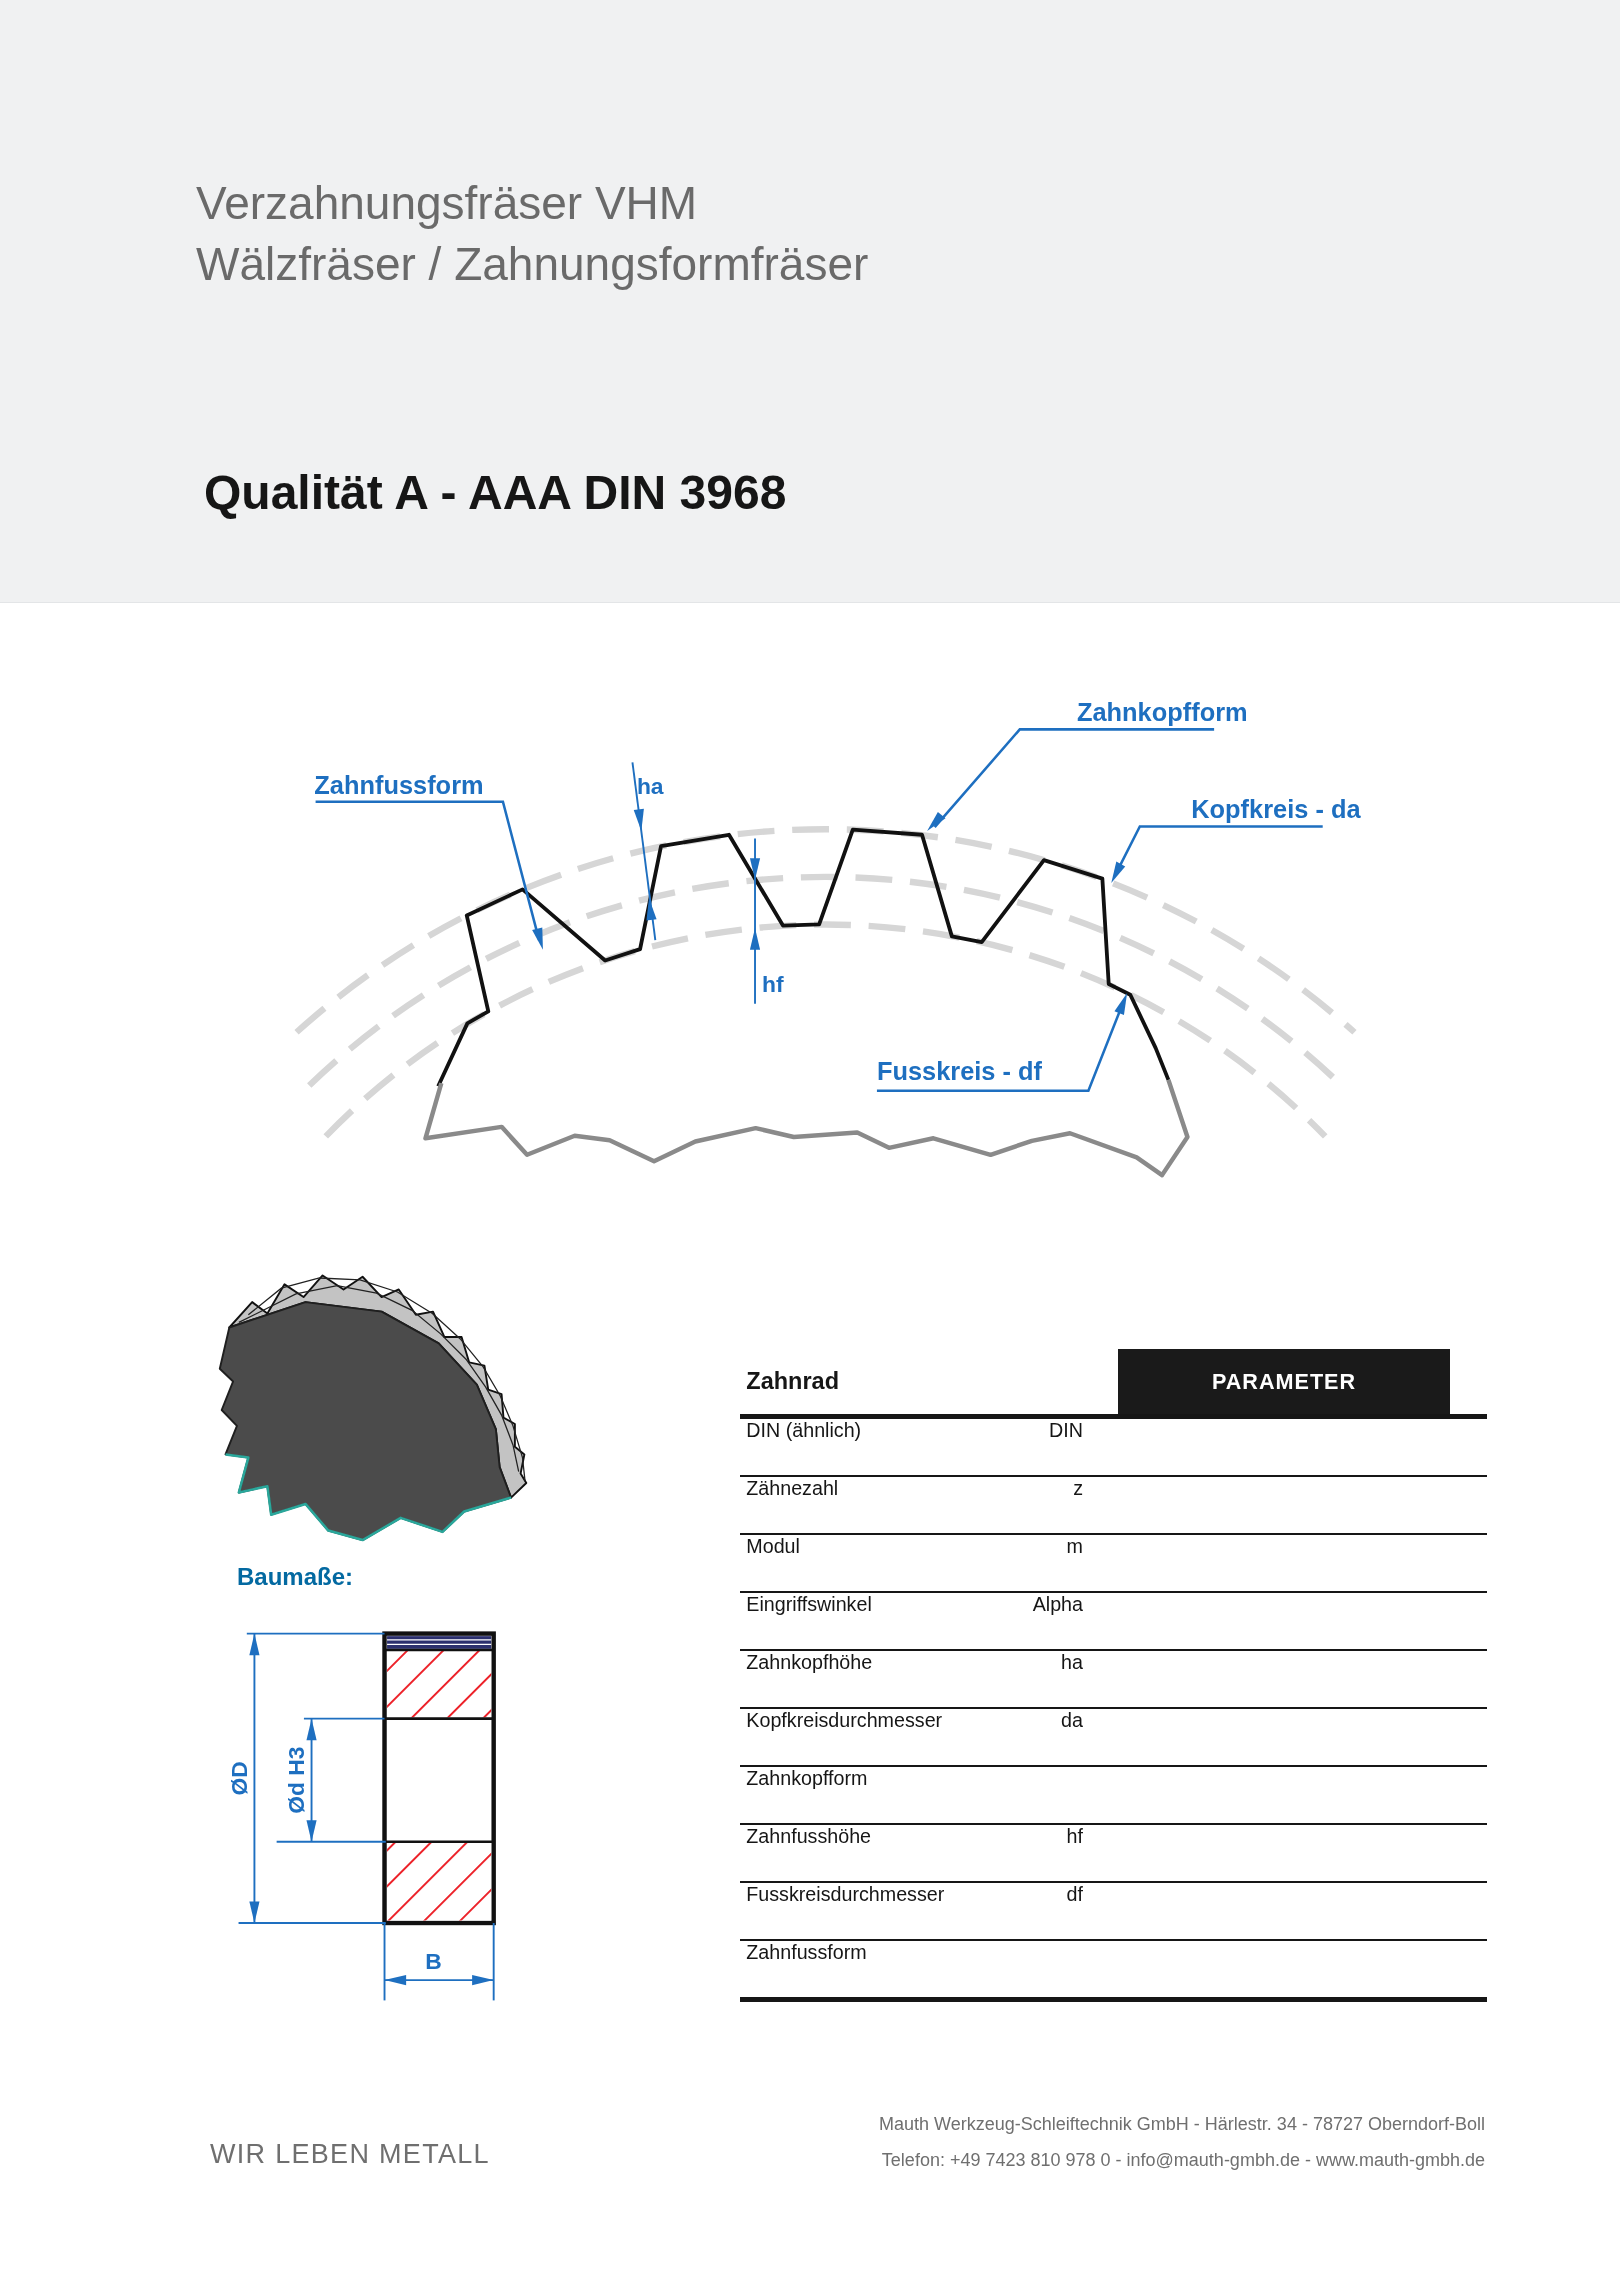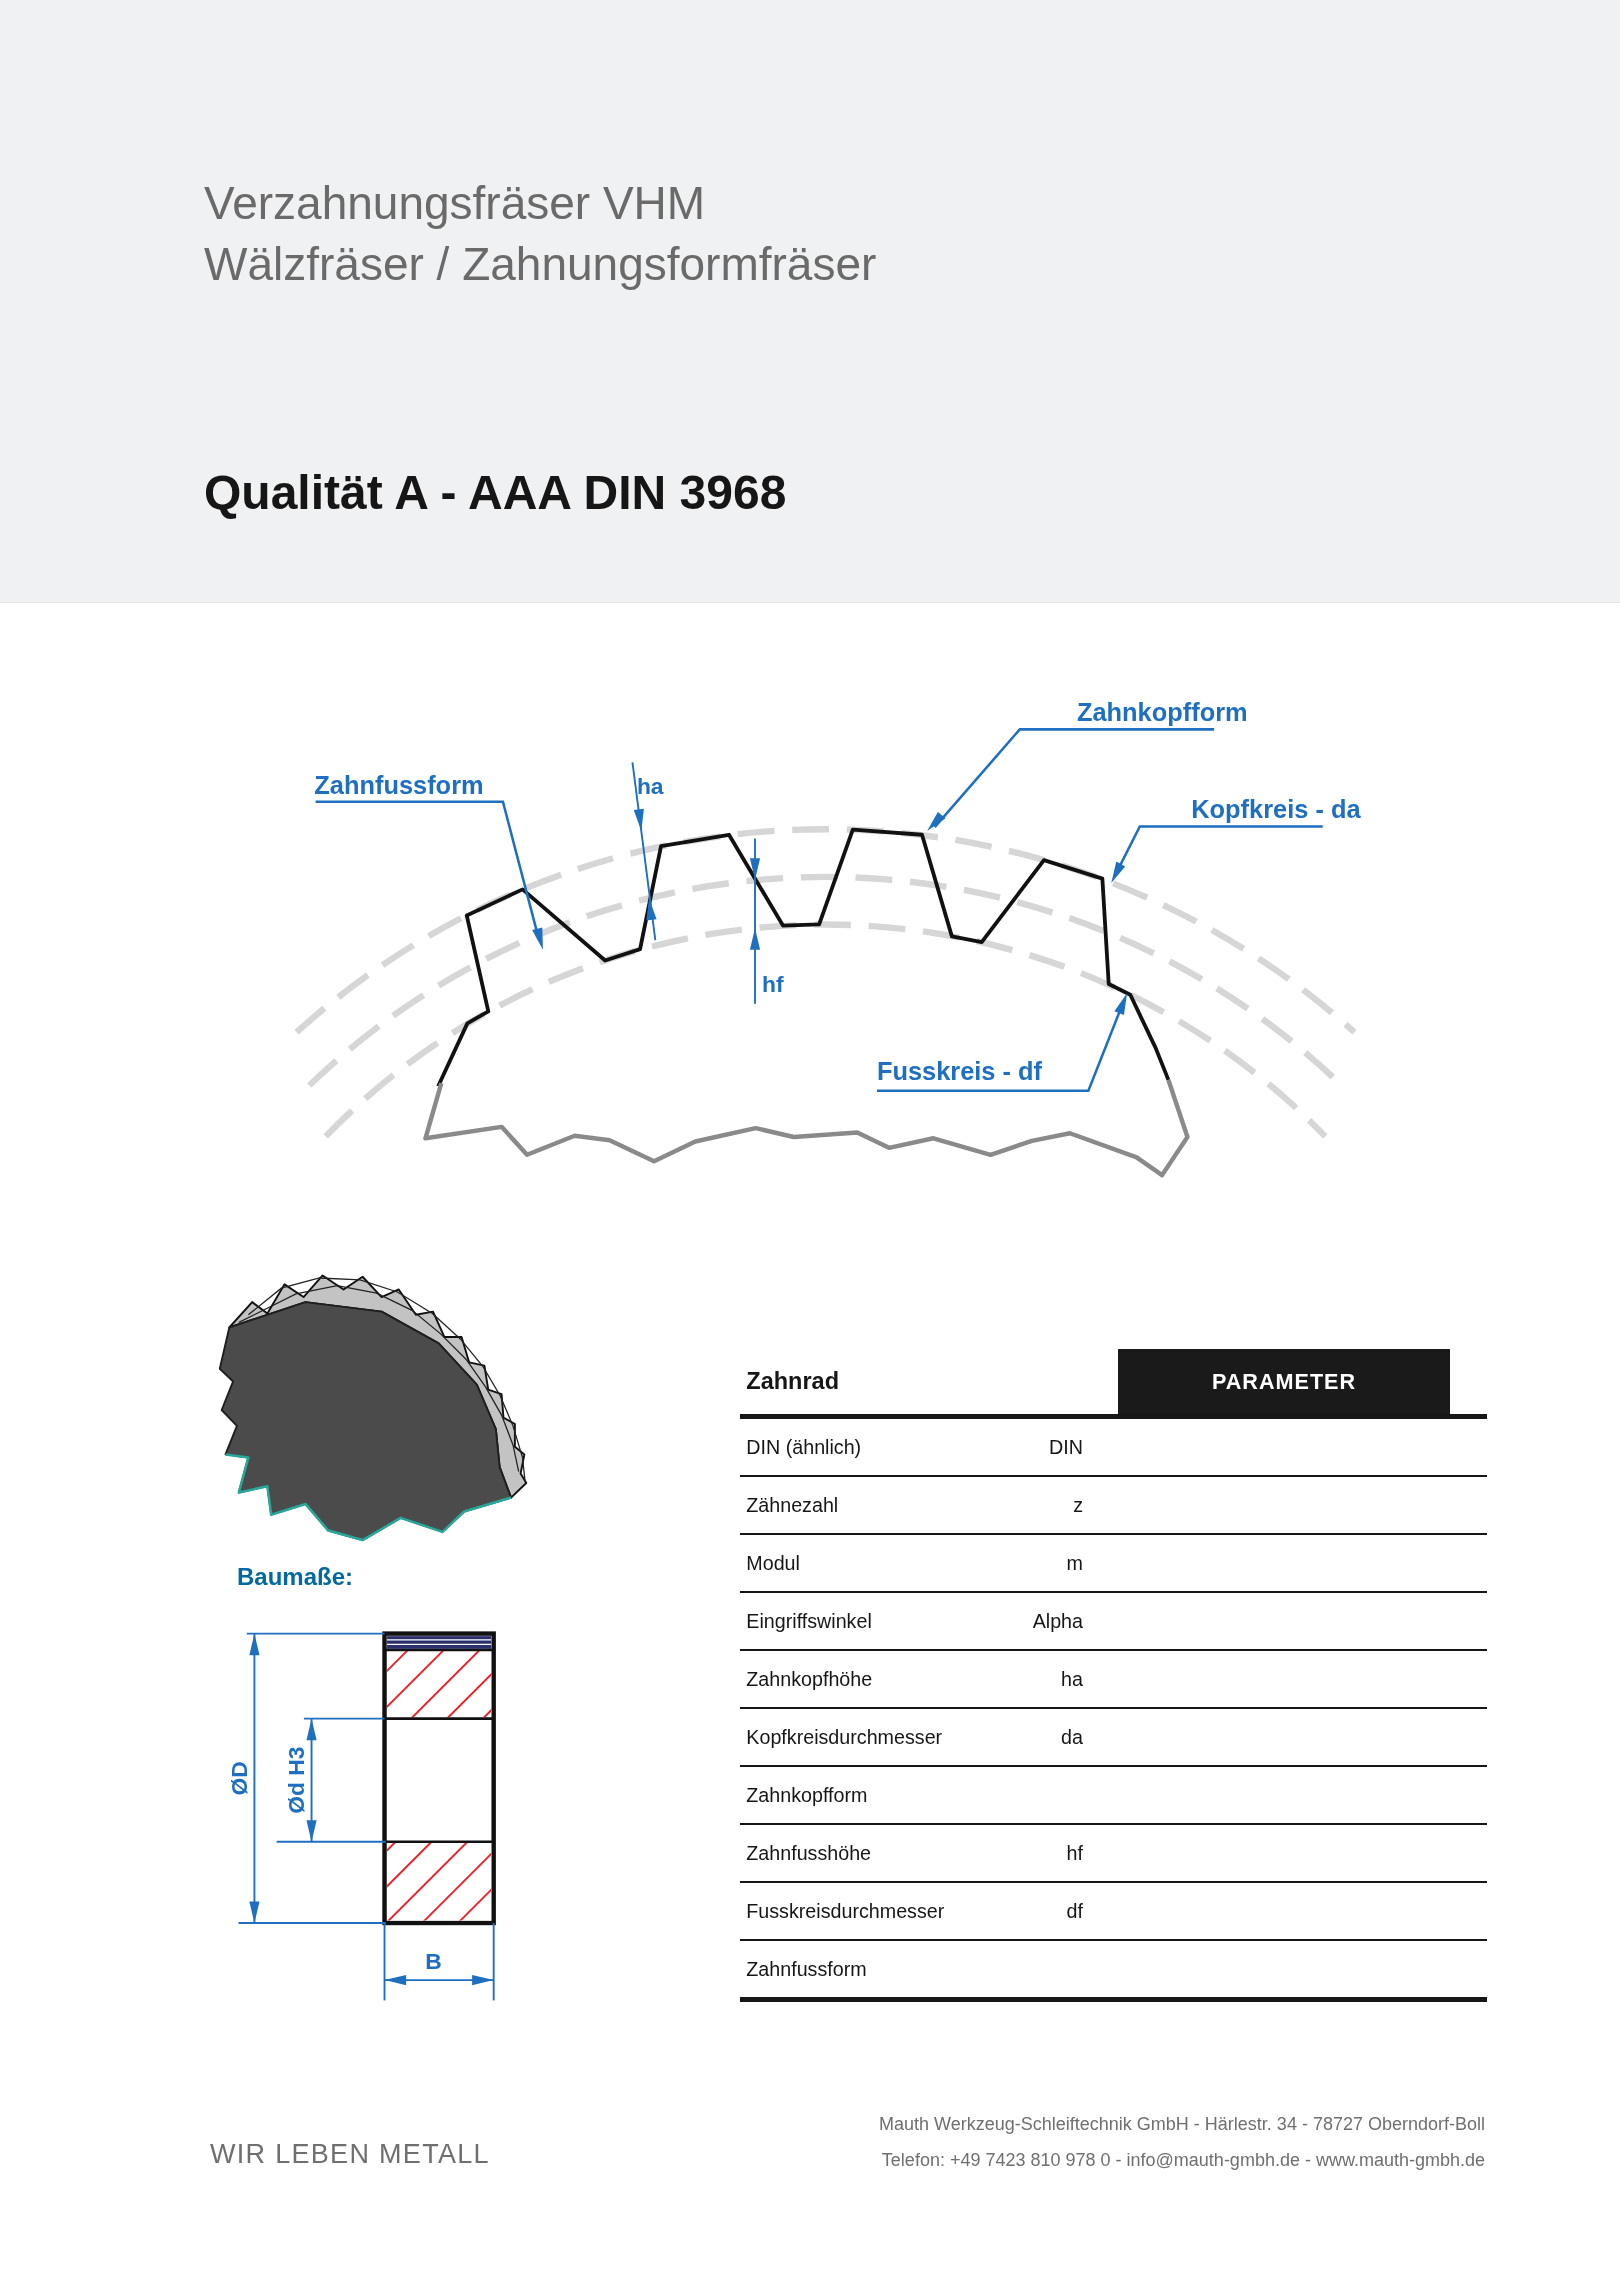--- a/index.html
+++ b/index.html
@@ -1,41 +1,41 @@
 <!DOCTYPE html>
 <html style="font-size:10.2px"><head>
 <meta charset="utf-8">
 <style>
   html,body{margin:0;padding:0;background:#ffffff;}
   .page{position:relative;width:1620px;height:2273px;background:#ffffff;overflow:hidden;
         font-family:"Liberation Sans",sans-serif;}
   
   .header-band{position:absolute;left:0;top:0;width:1620px;height:602px;background:#f0f1f2;
                border-bottom:1.9px solid #e3e5e7;}
-  .subtitle{position:absolute;left:204px;color:#6a6a6a;font-size:46px;line-height:61px;font-weight:400;}
+  .subtitle{position:absolute;left:196px;color:#6a6a6a;font-size:46px;line-height:61px;font-weight:400;}
   .subtitle.l1{top:173px;}
   .subtitle.l2{top:234px;}
   .pagetitle{position:absolute;left:204px;color:#161616;font-size:48px;line-height:63px;font-weight:700;}
   .pagetitle.l1{top:353px;}
   .pagetitle.l2{top:417px;margin-top:44px;}
   
   .gear-diagram{position:absolute;left:254px;top:667px;width:1143px;height:540px;}
   .gear-photo{position:absolute;left:210px;top:1245px;width:394px;height:330px;}
   .baumasse-heading{position:absolute;left:237px;top:1563px;font-size:24px;font-weight:700;color:#0369a1;text-align:center;}
   .baumasse-svg{position:absolute;left:210px;top:1559px;width:330px;height:483px;}
   
   .ztable{position:absolute;left:740px;top:1349px;width:747px;}
   .ztable-header{position:relative;height:65px;}
   .zh-left{position:absolute;left:6.3px;top:0;height:65px;display:flex;align-items:center;
            font-size:23.5px;font-weight:700;color:#161616;}
   .zh-right{position:absolute;left:378px;top:0;width:332px;height:65px;background:#1a1a1a;
             display:flex;align-items:center;justify-content:center;color:#ffffff;
             font-size:21.6px;font-weight:700;letter-spacing:1px;}
   .ztable-body{border-top:5.1px solid #161616;border-bottom:5.7px solid #161616;}
-  .zrow{position:relative;height:56px;display:flex;align-items:center;border-bottom:2.5px solid #161616;
+  .zrow{position:relative;height:56px;display:flex;align-items:flex-start;border-bottom:2.5px solid #161616;
         font-size:19.7px;color:#161616;}
   .zrow:last-child{border-bottom:none;}
   .zrow .lab{flex:1 1 auto;display:flex;align-items:center;padding-left:6.3px;}
   .zrow .sym{width:95px;display:flex;align-items:center;justify-content:flex-end;padding-right:35px;}
   .zrow .param{width:369px;background:#f0f1f2;}
   
   .footer-slogan{position:absolute;left:210px;top:2139px;font-size:27px;color:#6f6f6f;letter-spacing:1.3px;}
   .footer-contact{position:absolute;right:135px;top:2106px;width:889px;text-align:right;
                   color:#6f6f6f;font-size:18px;line-height:36px;}
   svg text{font-family:"Liberation Sans",sans-serif;}

